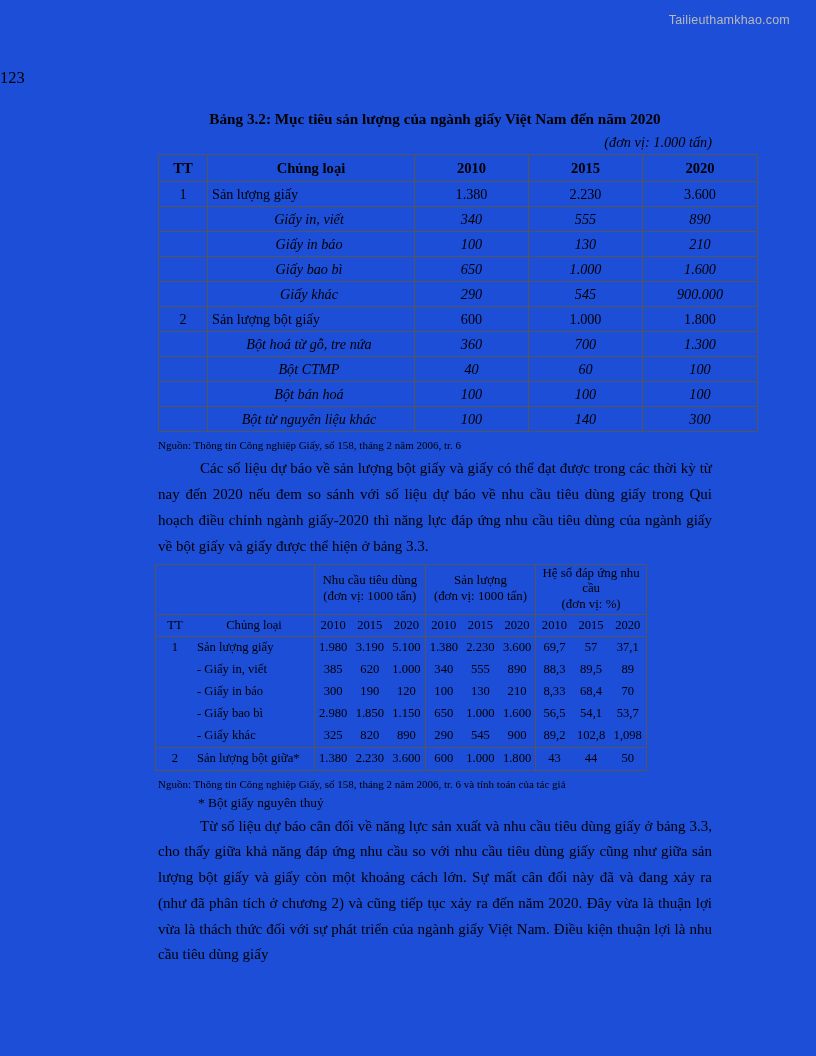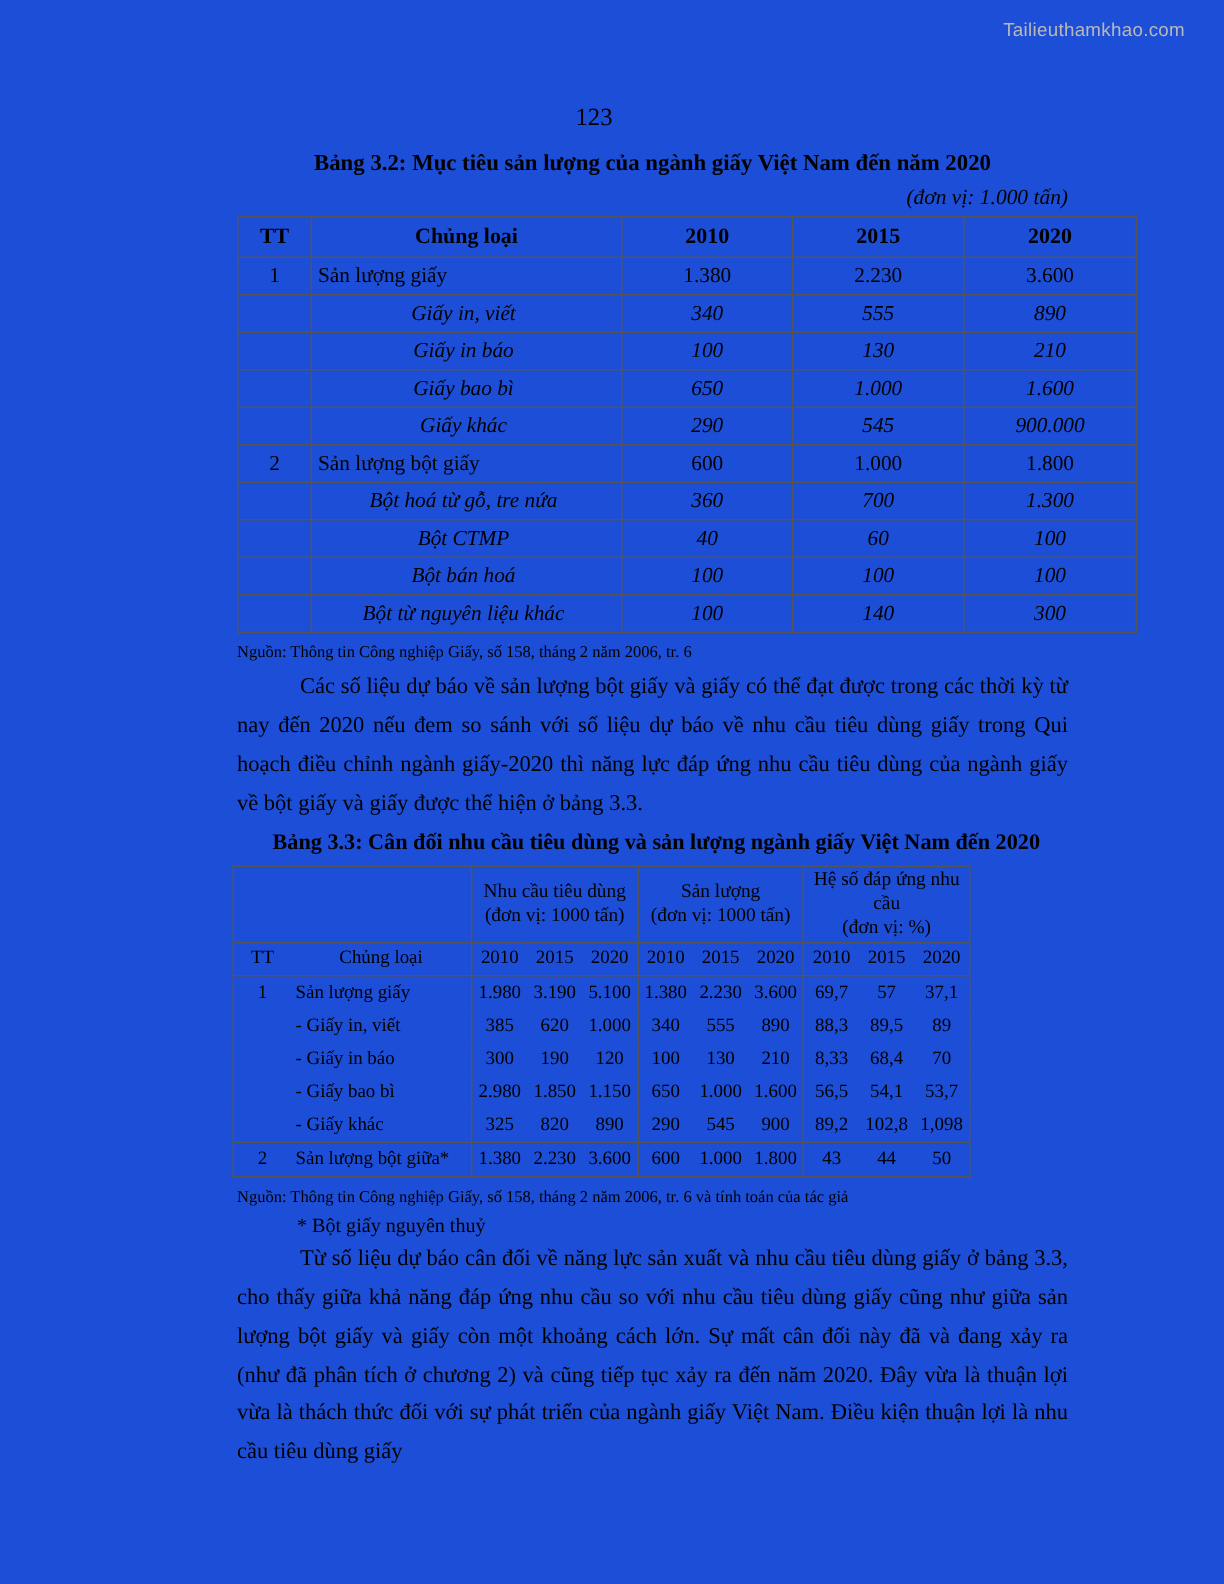--- a/index.html
+++ b/index.html
@@ -33,29 +33,29 @@
     letter-spacing: 0.2px;
     user-select: none;
   }
 
   
   .page-number {
     position: absolute;
     top: 68px;
     left: 0;
     width: 792px;
-    text-align: center;
+    text-align: left;
     font-size: 16.5px;
   }
 
   
   .content {
     position: absolute;
     left: 158px;
-    top: 100px;
+    top: 110px;
     width: 554px;
   }
 
   .tbl-title {
     font-weight: bold;
     font-size: 15.2px;
     text-align: center;
     margin: 0 0 6px 0;
     line-height: 1.2;
   }
@@ -262,21 +262,20 @@
             <td class="c-yr-l">300</td>
           </tr>
         </tbody>
     </table>
 
     <div class="source">Nguồn: Thông tin Công nghiệp Giấy, số 158, tháng 2 năm 2006, tr. 6</div>
 
     <p class="body">Các số liệu dự báo về sản lượng bột giấy và giấy có thể đạt được trong các thời kỳ từ nay đến 2020 nếu đem so sánh với số liệu dự báo về nhu cầu tiêu dùng giấy trong Qui hoạch điều chỉnh ngành giấy-2020 thì năng lực đáp ứng nhu cầu tiêu dùng của ngành giấy về bột giấy và giấy được thể hiện ở bảng 3.3.</p>
 
     <div class="t2wrap">
-      <div class="tbl-title wide">Bảng 3.3: Cân đối nhu cầu tiêu dùng và sản lượng ngành giấy Việt Nam đến 2020</div>
 
       <table class="t2">
         <thead>
           <tr class="hdr-top">
             <th class="t2-tt"></th>
             <th class="t2-name vr"></th>
             <th class="t2-grp vr" colspan="3">
               <div>Nhu cầu tiêu dùng</div>
               <div>(đơn vị: 1000 tấn)</div>
             </th>

